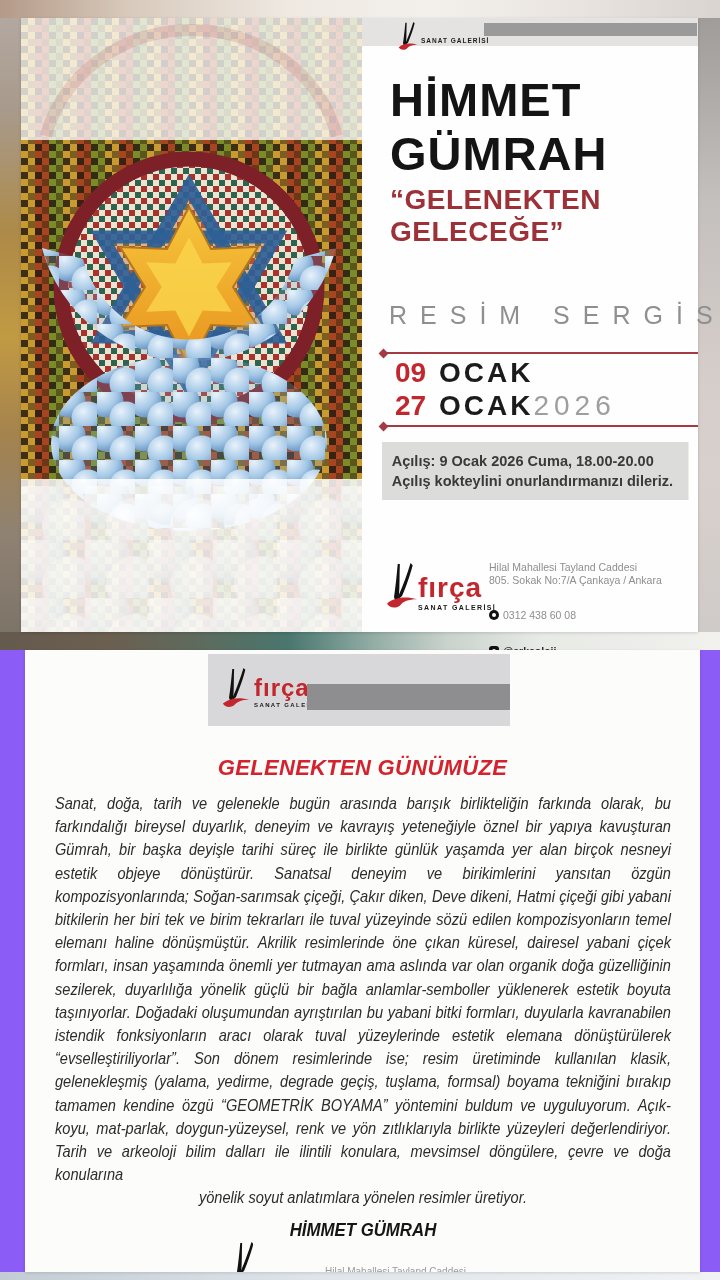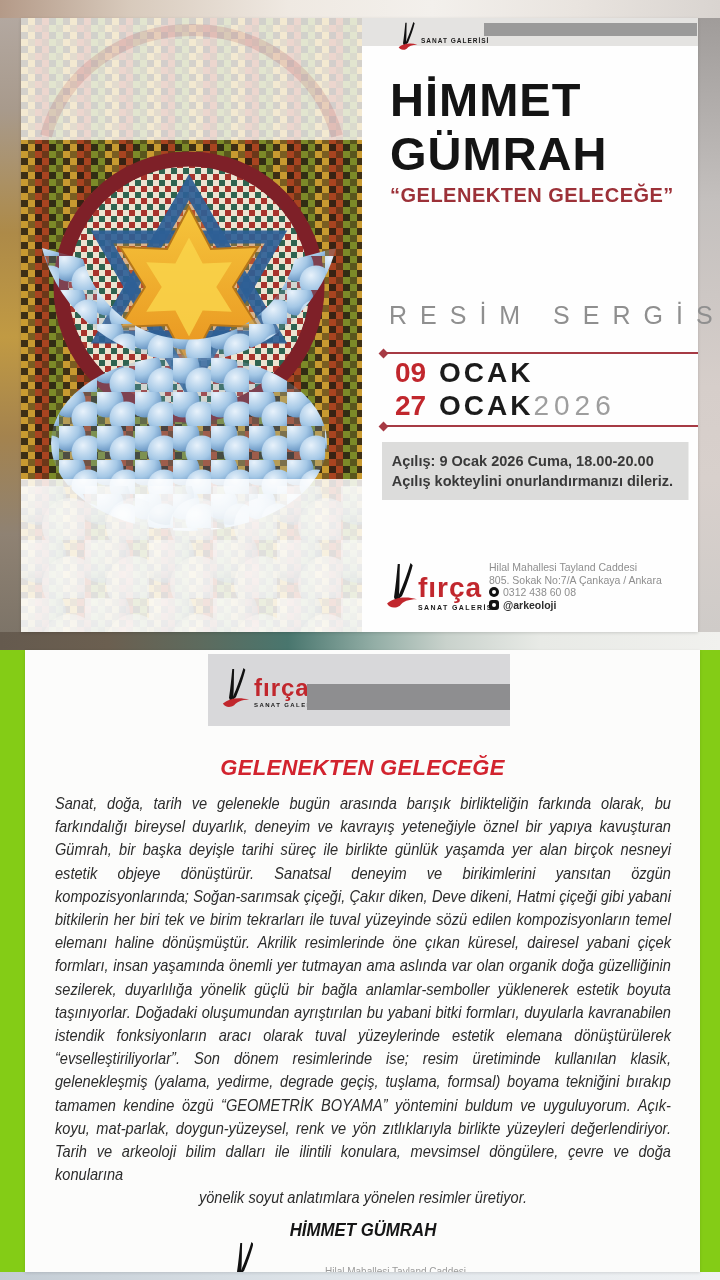--- a/index.html
+++ b/index.html
@@ -1,17 +1,17 @@
 <!DOCTYPE html>
 <html><head>
 <meta charset="utf-8">
 <style>
   html,body{margin:0;padding:0;background:#e8e7e5;}
   *{box-sizing:border-box;}
-  .screen{position:relative;width:720px;height:1280px;overflow:hidden;background:#84cc16;
+  .screen{position:relative;width:720px;height:1280px;overflow:hidden;background:#8b5cf6;
           font-family:"Liberation Sans",sans-serif;}
   .bg{position:absolute;}
   .bg-top{left:0;top:0;width:720px;height:18px;
     background:linear-gradient(90deg,#b49a88,#d8cabc 18%,#efe9e2 40%,#f3f0ec 60%,#e9e4df 80%,#d9d4d0 100%);}
   .bg-left{left:0;top:18px;width:21px;height:614px;
     background:linear-gradient(180deg,#b3a8a0 0%,#a89a8c 15%,#ad8a48 35%,#c19a43 52%,#a4834e 68%,#8f8273 84%,#7d7468 100%);}
   .bg-right{left:698px;top:18px;width:22px;height:614px;
     background:linear-gradient(180deg,#a09c9a 0%,#c4c0be 30%,#d6cecA 60%,#d8d0cc 75%,#cfcbc8 100%);}
   .bg-gap{left:0;top:632px;width:720px;height:18px;
     background:linear-gradient(90deg,#655a4e 0%,#6b5f50 15%,#5d6b5e 28%,#49766e 40%,#93aea6 52%,#c9d2cc 62%,#e8eae6 75%,#f1f1ee 100%);}
@@ -24,40 +24,40 @@
   .artwork{position:absolute;left:0;top:0;width:341px;height:614px;overflow:hidden;}
   .poster-right{position:absolute;left:341px;top:0;width:336px;height:614px;background:#fefefe;}
   .poster-header{position:absolute;left:0;top:0;width:336px;height:28px;background:#e4e3e1;}
   .logo-small{position:absolute;left:36px;top:4px;display:flex;align-items:center;}
   .logo-small .brush{width:20px;height:30px;}
   .logo-small-text{font-size:6.5px;font-weight:bold;letter-spacing:1px;color:#1c1c1c;margin-left:3px;margin-top:6px;}
   .gray-bar-top{position:absolute;left:122px;top:5px;width:213px;height:13px;background:#9a9a9a;}
 
   .title{position:absolute;left:28px;margin:0;font-size:47px;font-weight:800;color:#141414;letter-spacing:1px;line-height:1;}
   .title1{top:58px;} .title2{top:112px;}
-  .subtitle{position:absolute;left:28px;top:166px;font-size:20px;font-weight:bold;color:#9c3138;letter-spacing:0.5px;}
+  .subtitle{position:absolute;left:28px;top:166px;font-size:28px;font-weight:bold;color:#9c3138;letter-spacing:0.5px;}
   .event-type{position:absolute;left:27px;top:283px;font-size:25px;color:#8f8f8f;letter-spacing:13px;white-space:nowrap;}
   .red-line{position:absolute;left:20px;width:316px;height:2px;background:#a63a44;}
   .red-line .diamond{position:absolute;left:-2px;top:-2.5px;width:7px;height:7px;background:#a63a44;transform:rotate(45deg);}
   .red-line1{top:334px;} .red-line2{top:407px;}
   .date-row{position:absolute;left:33px;white-space:nowrap;font-size:28px;line-height:1;}
   .date-row1{top:341px;} .date-row2{top:374px;}
   .date-day{font-weight:bold;color:#c1272d;display:inline-block;width:44px;}
   .date-month{font-weight:bold;color:#1b1b1b;letter-spacing:3px;}
   .date-year{color:#9e9e9e;letter-spacing:5px;margin-left:0;}
   .opening-box{position:absolute;left:20px;top:424px;width:316px;height:58px;background:#dcdcdb;
                padding:9px 0 0 10px;font-size:15px;font-weight:bold;color:#3a3a3a;line-height:20px;
                transform:scaleX(0.97);transform-origin:left top;}
   .contact{position:absolute;left:0;top:534px;width:336px;height:80px;}
   .contact .brush{position:absolute;left:24px;top:0;width:32px;height:70px;}
   .firca-wrap{position:absolute;left:56px;top:22px;}
   .firca-name{font-size:28px;font-weight:bold;color:#c1272d;letter-spacing:1px;line-height:1;}
   .firca-sub{font-size:7px;font-weight:bold;letter-spacing:1.4px;color:#191919;margin-top:2px;}
   .address{position:absolute;left:127px;top:9px;font-size:10.5px;color:#8e8e8e;line-height:12.5px;}
-  .address .row{display:flex;align-items:center;}
+  .address .row{display:flex;align-items:center;margin-top:23px;}
   .ci{display:inline-block;width:10px;height:10px;border-radius:50%;background:#111;margin-right:4px;position:relative;}
   .ci.insta{border-radius:3px;}
   .ci::after{content:"";position:absolute;left:3px;top:3px;width:4px;height:4px;border-radius:50%;background:#fff;}
   .insta-handle{font-weight:bold;color:#2d2d2d;}
 
   
   .article{position:absolute;left:25px;top:650px;width:675px;height:622px;background:#fcfcfb;overflow:hidden;
            box-shadow:0 1px 3px rgba(0,0,0,0.12);}
   .article-logo-box{position:absolute;left:183px;top:4px;width:302px;height:72px;background:#d8d8da;}
   .article-logo-box .brush{position:absolute;left:14px;top:6px;width:28px;height:58px;}
@@ -222,21 +222,21 @@
         <path d="M46 0 C40 20 32 42 24 60 L21 70 L30 62 C38 44 46 20 50 4 Z" fill="#111"></path>
         <path d="M2 76 C16 64 38 62 58 68 C42 68 32 72 26 80 C17 86 6 84 2 76 Z" fill="#c1272d"></path>
       </svg>
       <div class="alb-firca">
         <div class="firca-name">fırça</div>
         <div class="firca-sub">SANAT GALERİSİ</div>
       </div>
       <div class="gray-bar-article"></div>
     </div>
 
-    <div class="article-heading">GELENEKTEN GELECEĞE</div>
+    <div class="article-heading">GELENEKTEN GÜNÜMÜZE</div>
 
     <div class="article-body-wrap">
       <div class="article-body">Sanat, doğa, tarih ve gelenekle bugün arasında barışık birlikteliğin farkında olarak, bu farkındalığı bireysel duyarlık, deneyim ve kavrayış yeteneğiyle öznel bir yapıya kavuşturan Gümrah, bir başka deyişle tarihi süreç ile birlikte günlük yaşamda yer alan birçok nesneyi estetik objeye dönüştürür. Sanatsal deneyim ve birikimlerini yansıtan özgün kompozisyonlarında; Soğan-sarımsak çiçeği, Çakır diken, Deve dikeni, Hatmi çiçeği gibi yabani bitkilerin her biri tek ve birim tekrarları ile tuval yüzeyinde sözü edilen kompozisyonların temel elemanı haline dönüşmüştür. Akrilik resimlerinde öne çıkan küresel, dairesel yabani çiçek formları, insan yaşamında önemli yer tutmayan ama aslında var olan organik doğa güzelliğinin sezilerek, duyarlılığa yönelik güçlü bir bağla anlamlar-semboller yüklenerek estetik boyuta taşınıyorlar. Doğadaki oluşumundan ayrıştırılan bu yabani bitki formları, duyularla kavranabilen istendik fonksiyonların aracı olarak tuval yüzeylerinde estetik elemana dönüştürülerek “evselleştiriliyorlar”. Son dönem resimlerinde ise; resim üretiminde kullanılan klasik, gelenekleşmiş (yalama, yedirme, degrade geçiş, tuşlama, formsal) boyama tekniğini bırakıp tamamen kendine özgü “GEOMETRİK BOYAMA” yöntemini buldum ve uyguluyorum. Açık-koyu, mat-parlak, doygun-yüzeysel, renk ve yön zıtlıklarıyla birlikte yüzeyleri değerlendiriyor. Tarih ve arkeoloji bilim dalları ile ilintili konulara, mevsimsel döngülere, çevre ve doğa konularına</div>
       <div class="article-body-last">yönelik soyut anlatımlara yönelen resimler üretiyor.</div>
       <div class="signature">HİMMET GÜMRAH</div>
     </div>
 
     <div class="article-footer">
       <svg class="brush" viewBox="18 0 24 90">
         <path d="M22 2 C20 24 18 44 15 64 L19 74 L24 64 C26 44 25 22 26 2 Z" fill="#111"></path>

